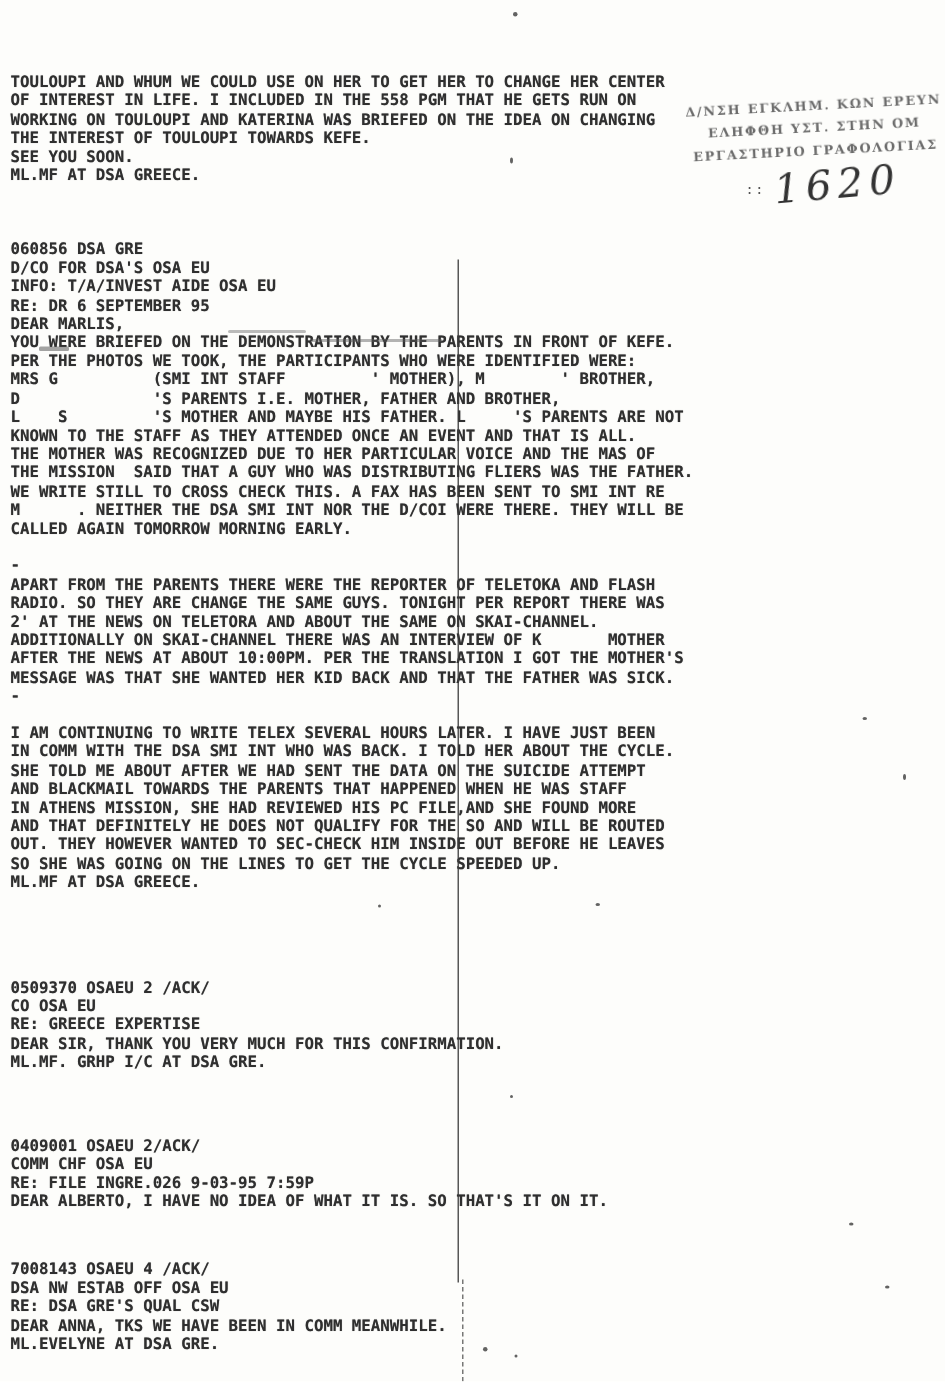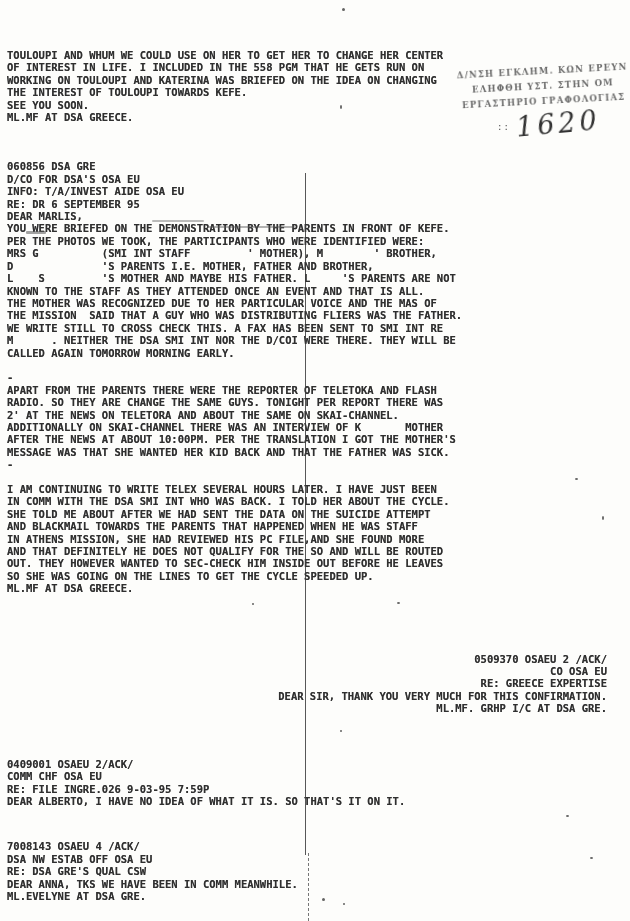--- a/index.html
+++ b/index.html
@@ -21,21 +21,21 @@
   .doc-block .line{
     white-space:pre;
     font-size:10.5px;
     line-height:12.4px;
     font-weight:bold;
     letter-spacing:0px;
     color:#2f2f2f;
     text-shadow:0 0 0.5px rgba(30,30,30,0.55);
   }
   .gap-b2{margin-top:37px;}
-  .gap-b3{margin-top:58px;text-align:right;}
+  .gap-b3{margin-top:58px;}
   .gap-b4{margin-top:43px;}
   .gap-b5{margin-top:33px;}
 
   .stamp{
     position:absolute;
     left:452px;top:64px;width:182px;
     text-align:center;
     transform:rotate(-3deg);
     filter:blur(0.5px);
     opacity:0.82;

